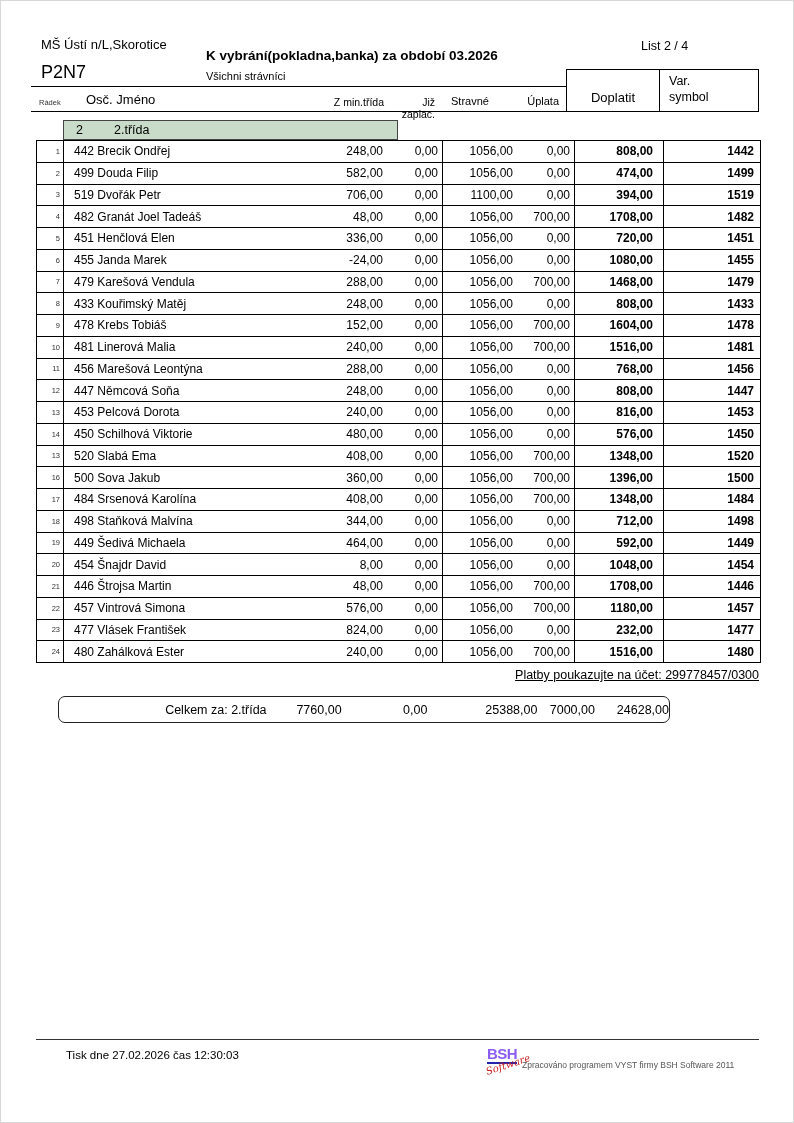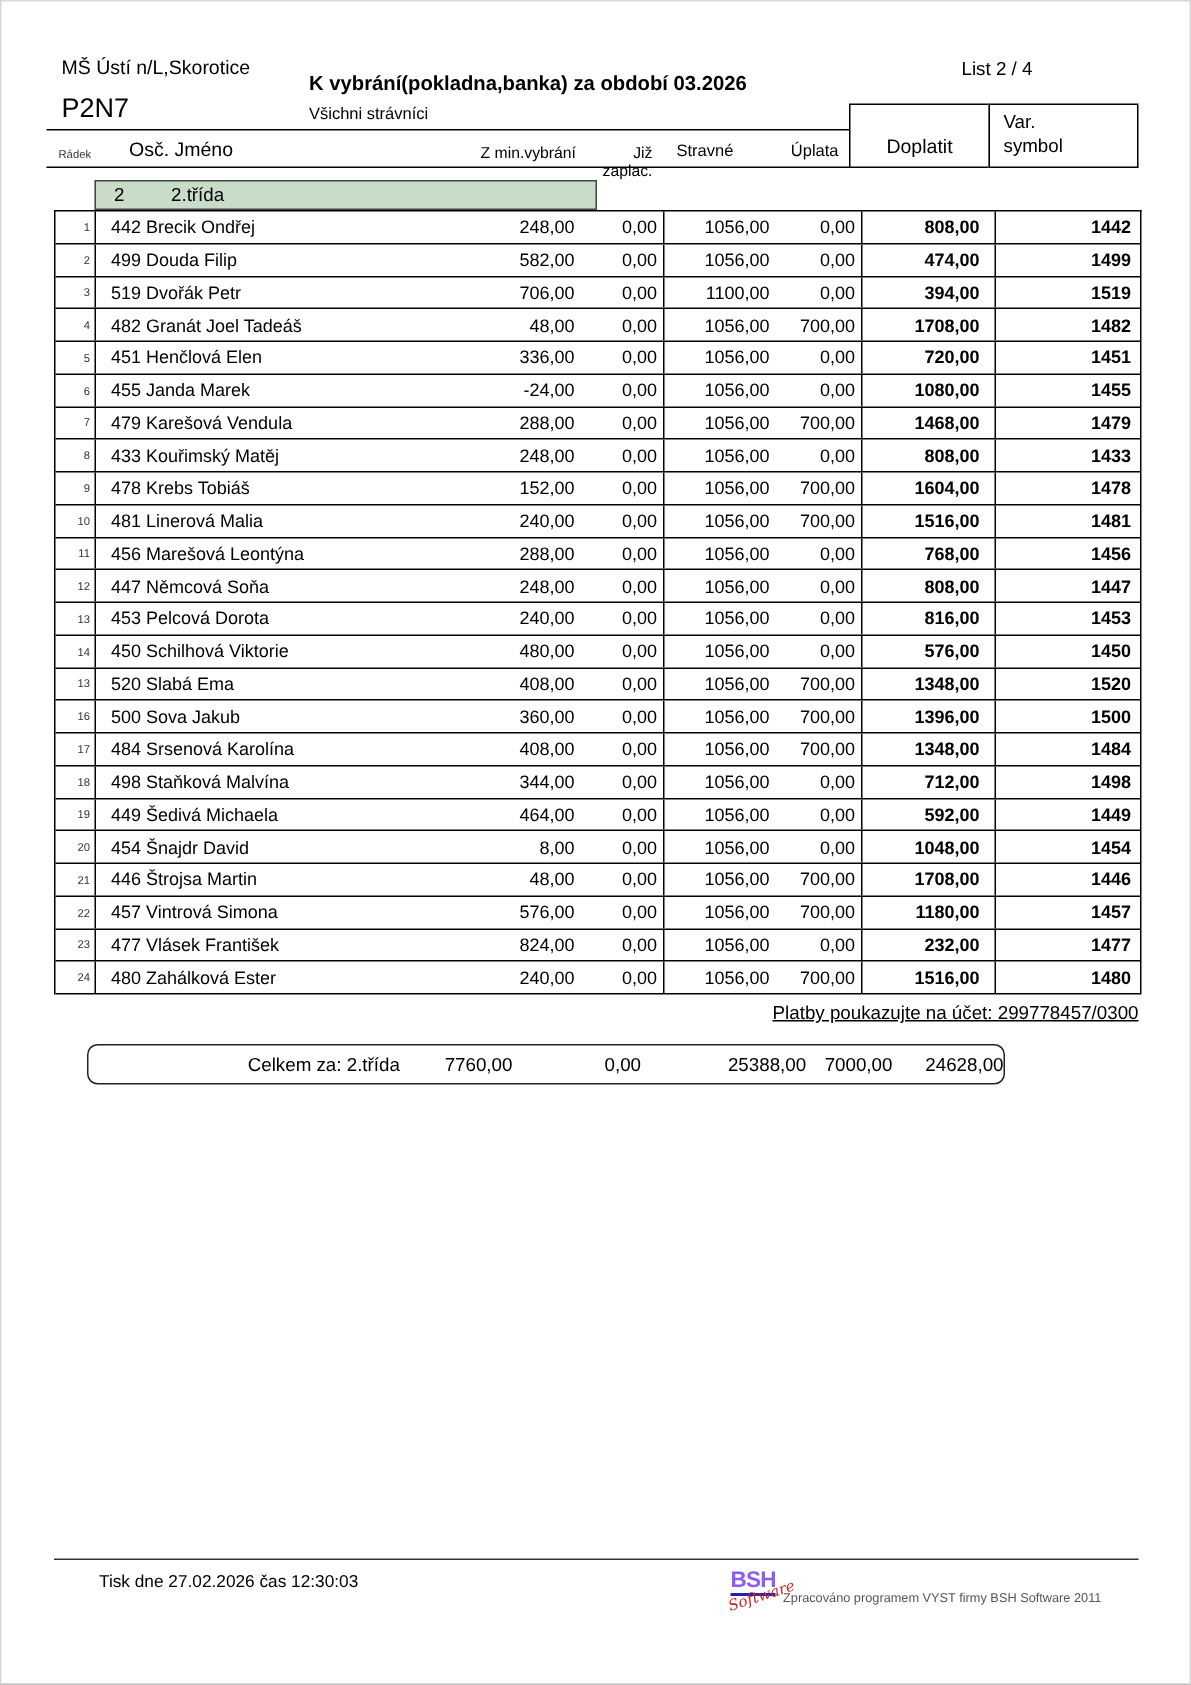--- a/index.html
+++ b/index.html
@@ -86,21 +86,21 @@
   <div class="abs doc-title">K vybrání(pokladna,banka) za období 03.2026</div>
   <div class="abs doc-subtitle">Všichni strávníci</div>
   <div class="abs sheet-label">List 2 / 4</div>
 
   <div class="hline hdr-top"></div>
   <div class="hline hdr-bottom"></div>
   <div class="hdr-box box-doplatit"></div>
   <div class="hdr-box box-varsym"></div>
   <div class="abs h-radek">Rádek</div>
   <div class="abs h-name">Osč.  Jméno</div>
-  <div class="abs h-zmin">Z min.vybrání</div>
+  <div class="abs h-zmin">Z min.třída</div>
   <div class="abs h-zapl">Již zaplac.</div>
   <div class="abs h-strav">Stravné</div>
   <div class="abs h-upl">Úplata</div>
   <div class="abs h-dopl">Doplatit</div>
   <div class="abs h-vs">
     <div>Var.</div>
     <div>symbol</div>
   </div>
 
   <div class="abs group-band" id="group-band" style="background: rgb(201, 220, 201); border-color: rgb(68, 68, 68);">

